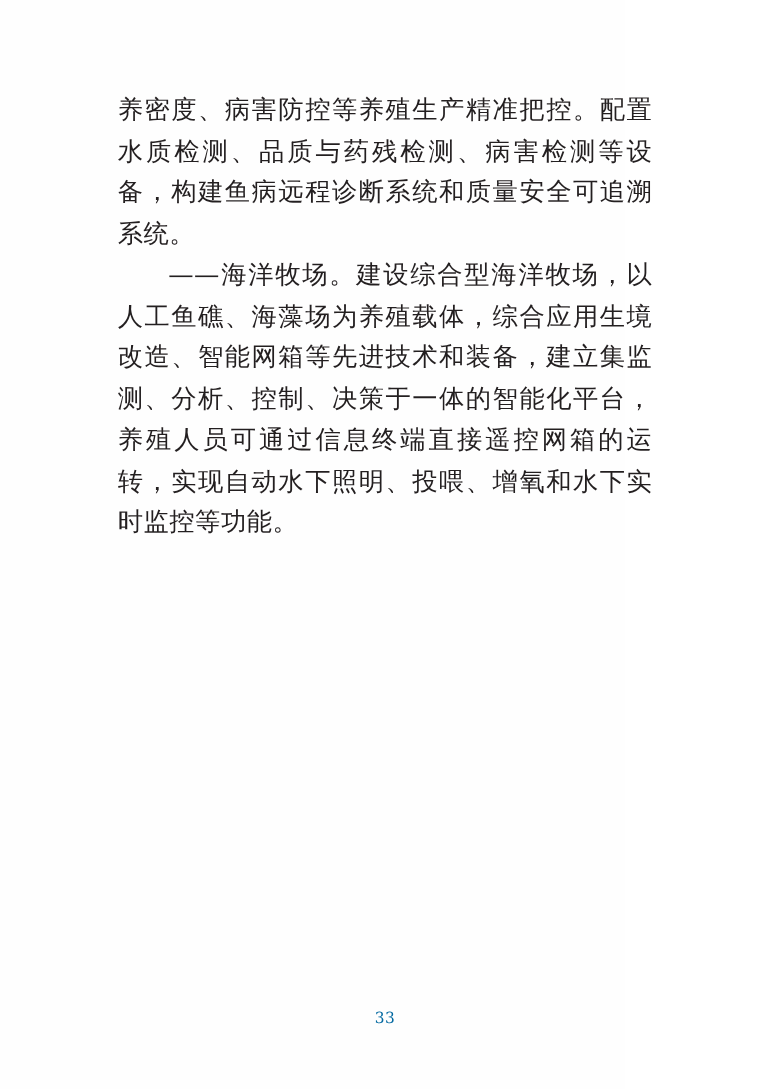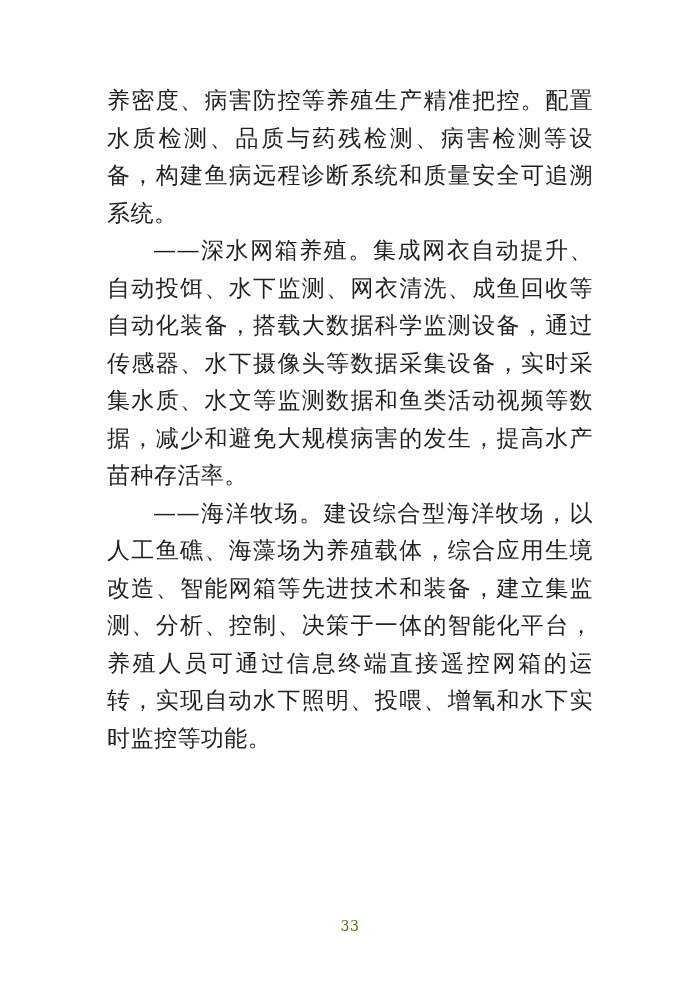--- a/index.html
+++ b/index.html
@@ -53,36 +53,35 @@
     margin-top: 0;
   }
 
   #page-number {
     position: absolute;
     left: 0;
     top: 918px;
     width: 700px;
     text-align: center;
     font-size: 14px;
-    color: #4d7c0f;
+    color: #0369a1;
     font-family: "DejaVu Serif", "Liberation Serif", serif;
     letter-spacing: 0.5px;
   }
 </style>
 </head>
 <body>
 
 <div id="page">
 
   <div id="text-body">
 
     <p class="para">养密度、病害防控等养殖生产精准把控。配置水质检测、品质与药残检测、病害检测等设备，构建鱼病远程诊断系统和质量安全可追溯系统。</p>
 
 
-    <p class="para indent">——深水网箱养殖。集成网衣自动提升、自动投饵、水下监测、网衣清洗、成鱼回收等自动化装备，搭载大数据科学监测设备，通过传感器、水下摄像头等数据采集设备，实时采集水质、水文等监测数据和鱼类活动视频等数据，减少和避免大规模病害的发生，提高水产苗种存活率。</p>
 
     <p class="para indent">——海洋牧场。建设综合型海洋牧场，以人工鱼礁、海藻场为养殖载体，综合应用生境改造、智能网箱等先进技术和装备，建立集监测、分析、控制、决策于一体的智能化平台，养殖人员可通过信息终端直接遥控网箱的运转，实现自动水下照明、投喂、增氧和水下实时监控等功能。</p>
 
   </div>
 
   <div id="page-number">33</div>
 
 </div>
 
 </body></html>

